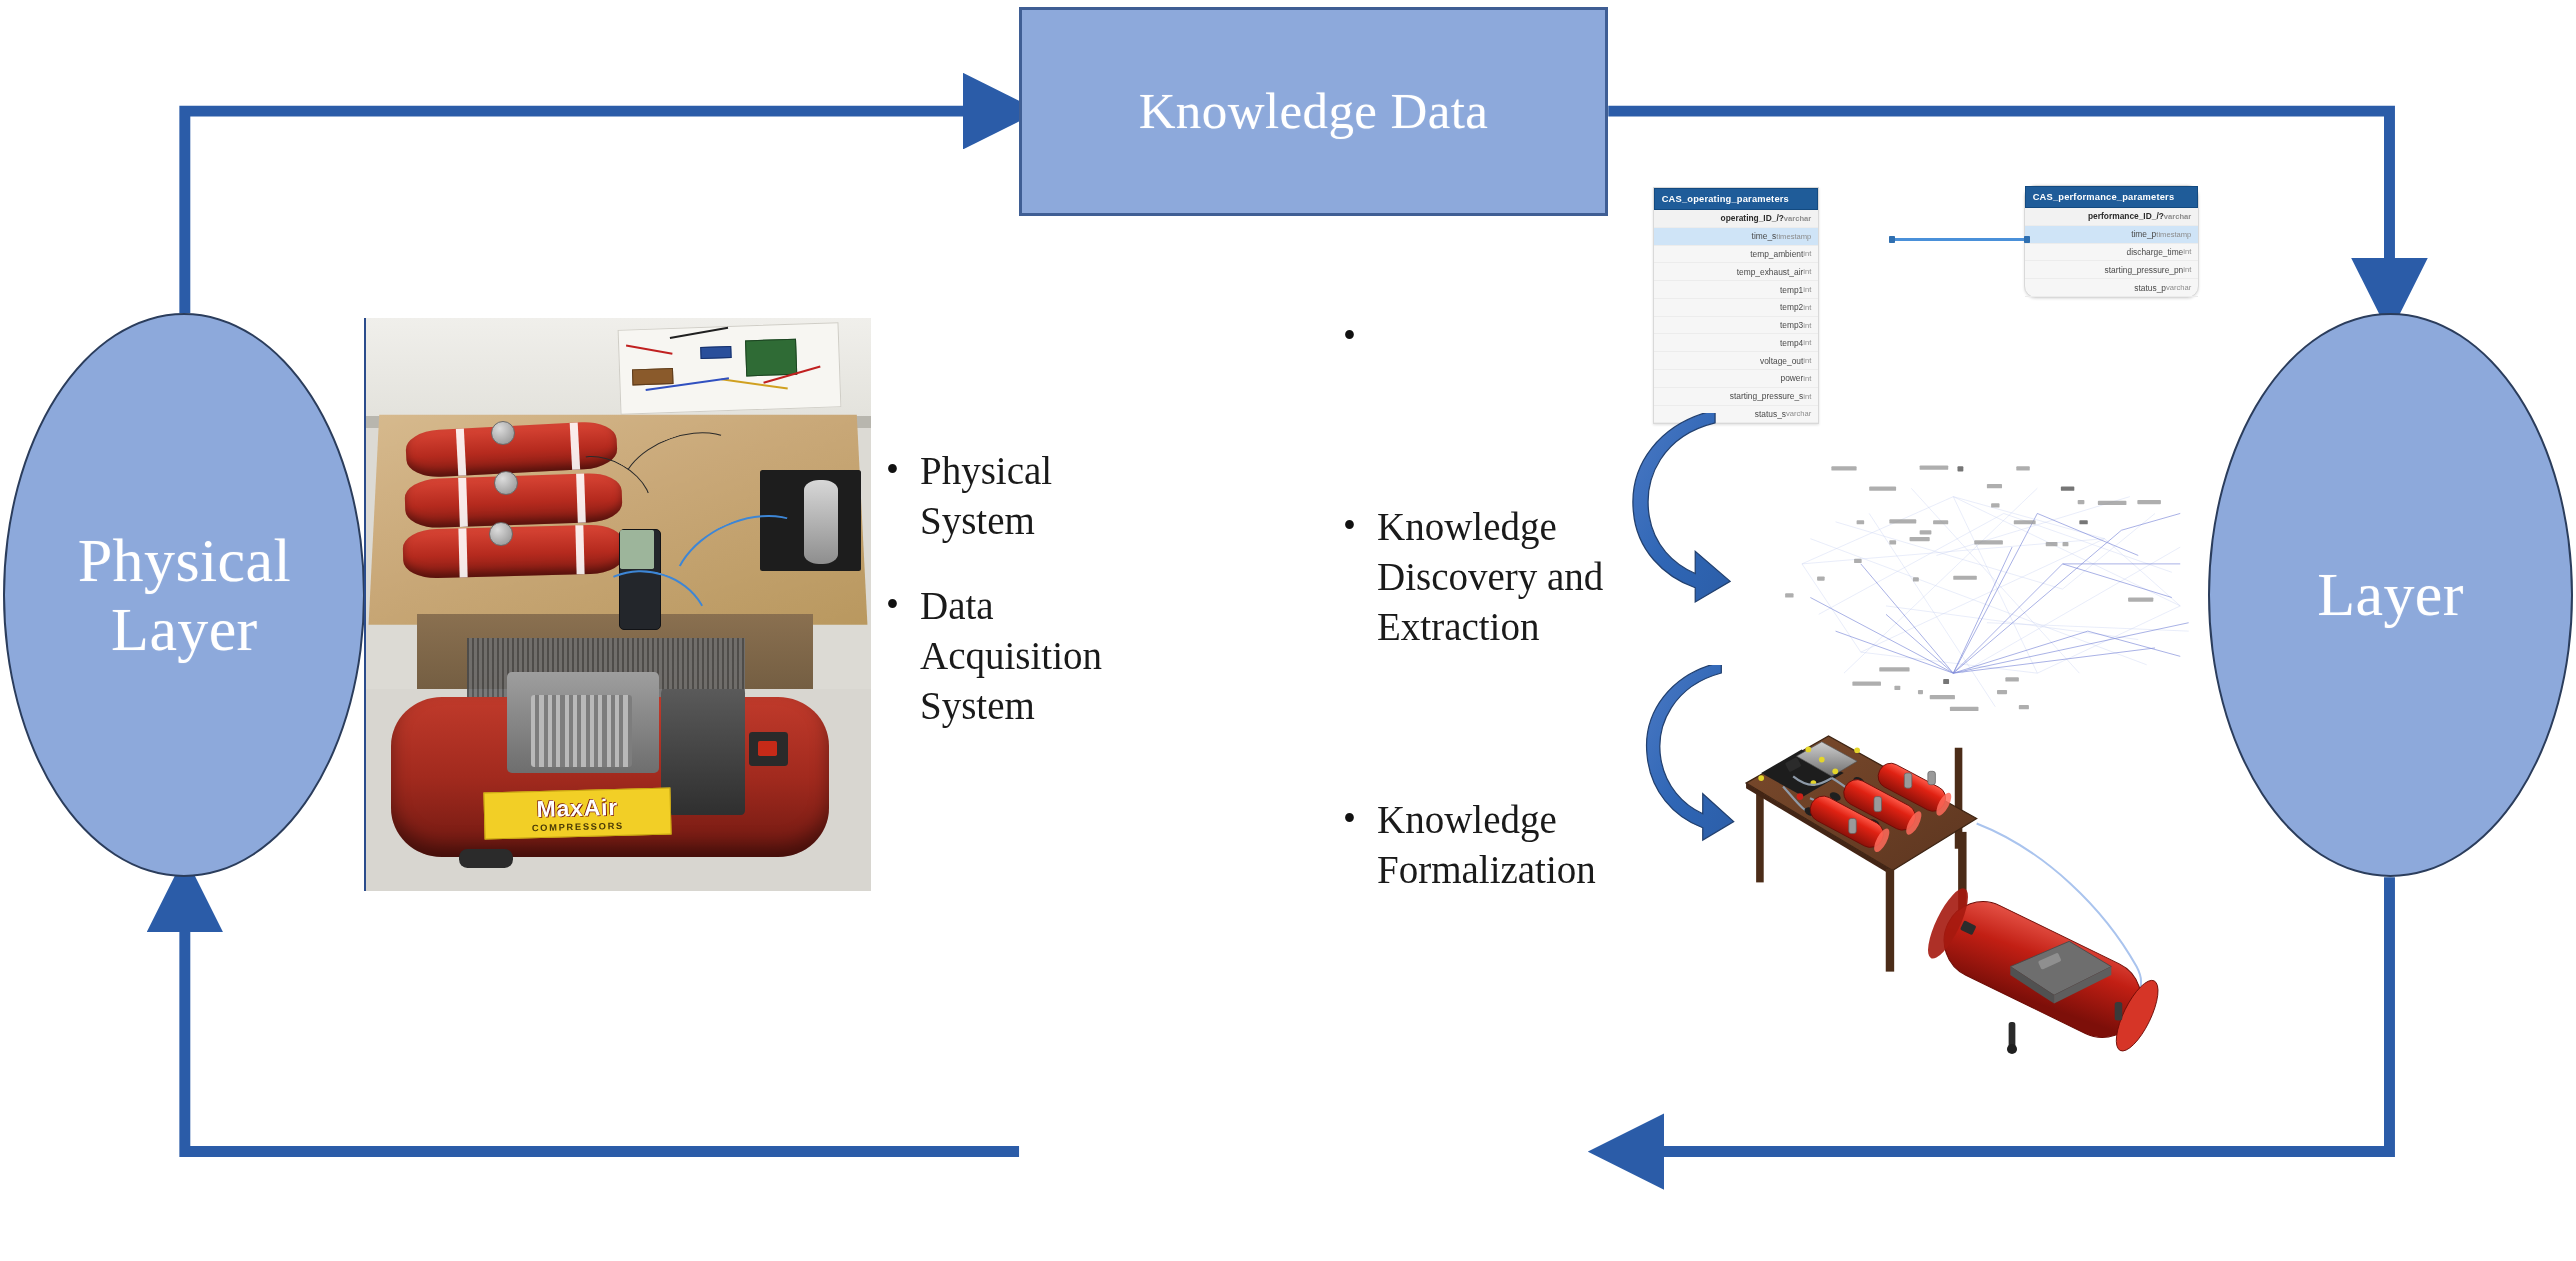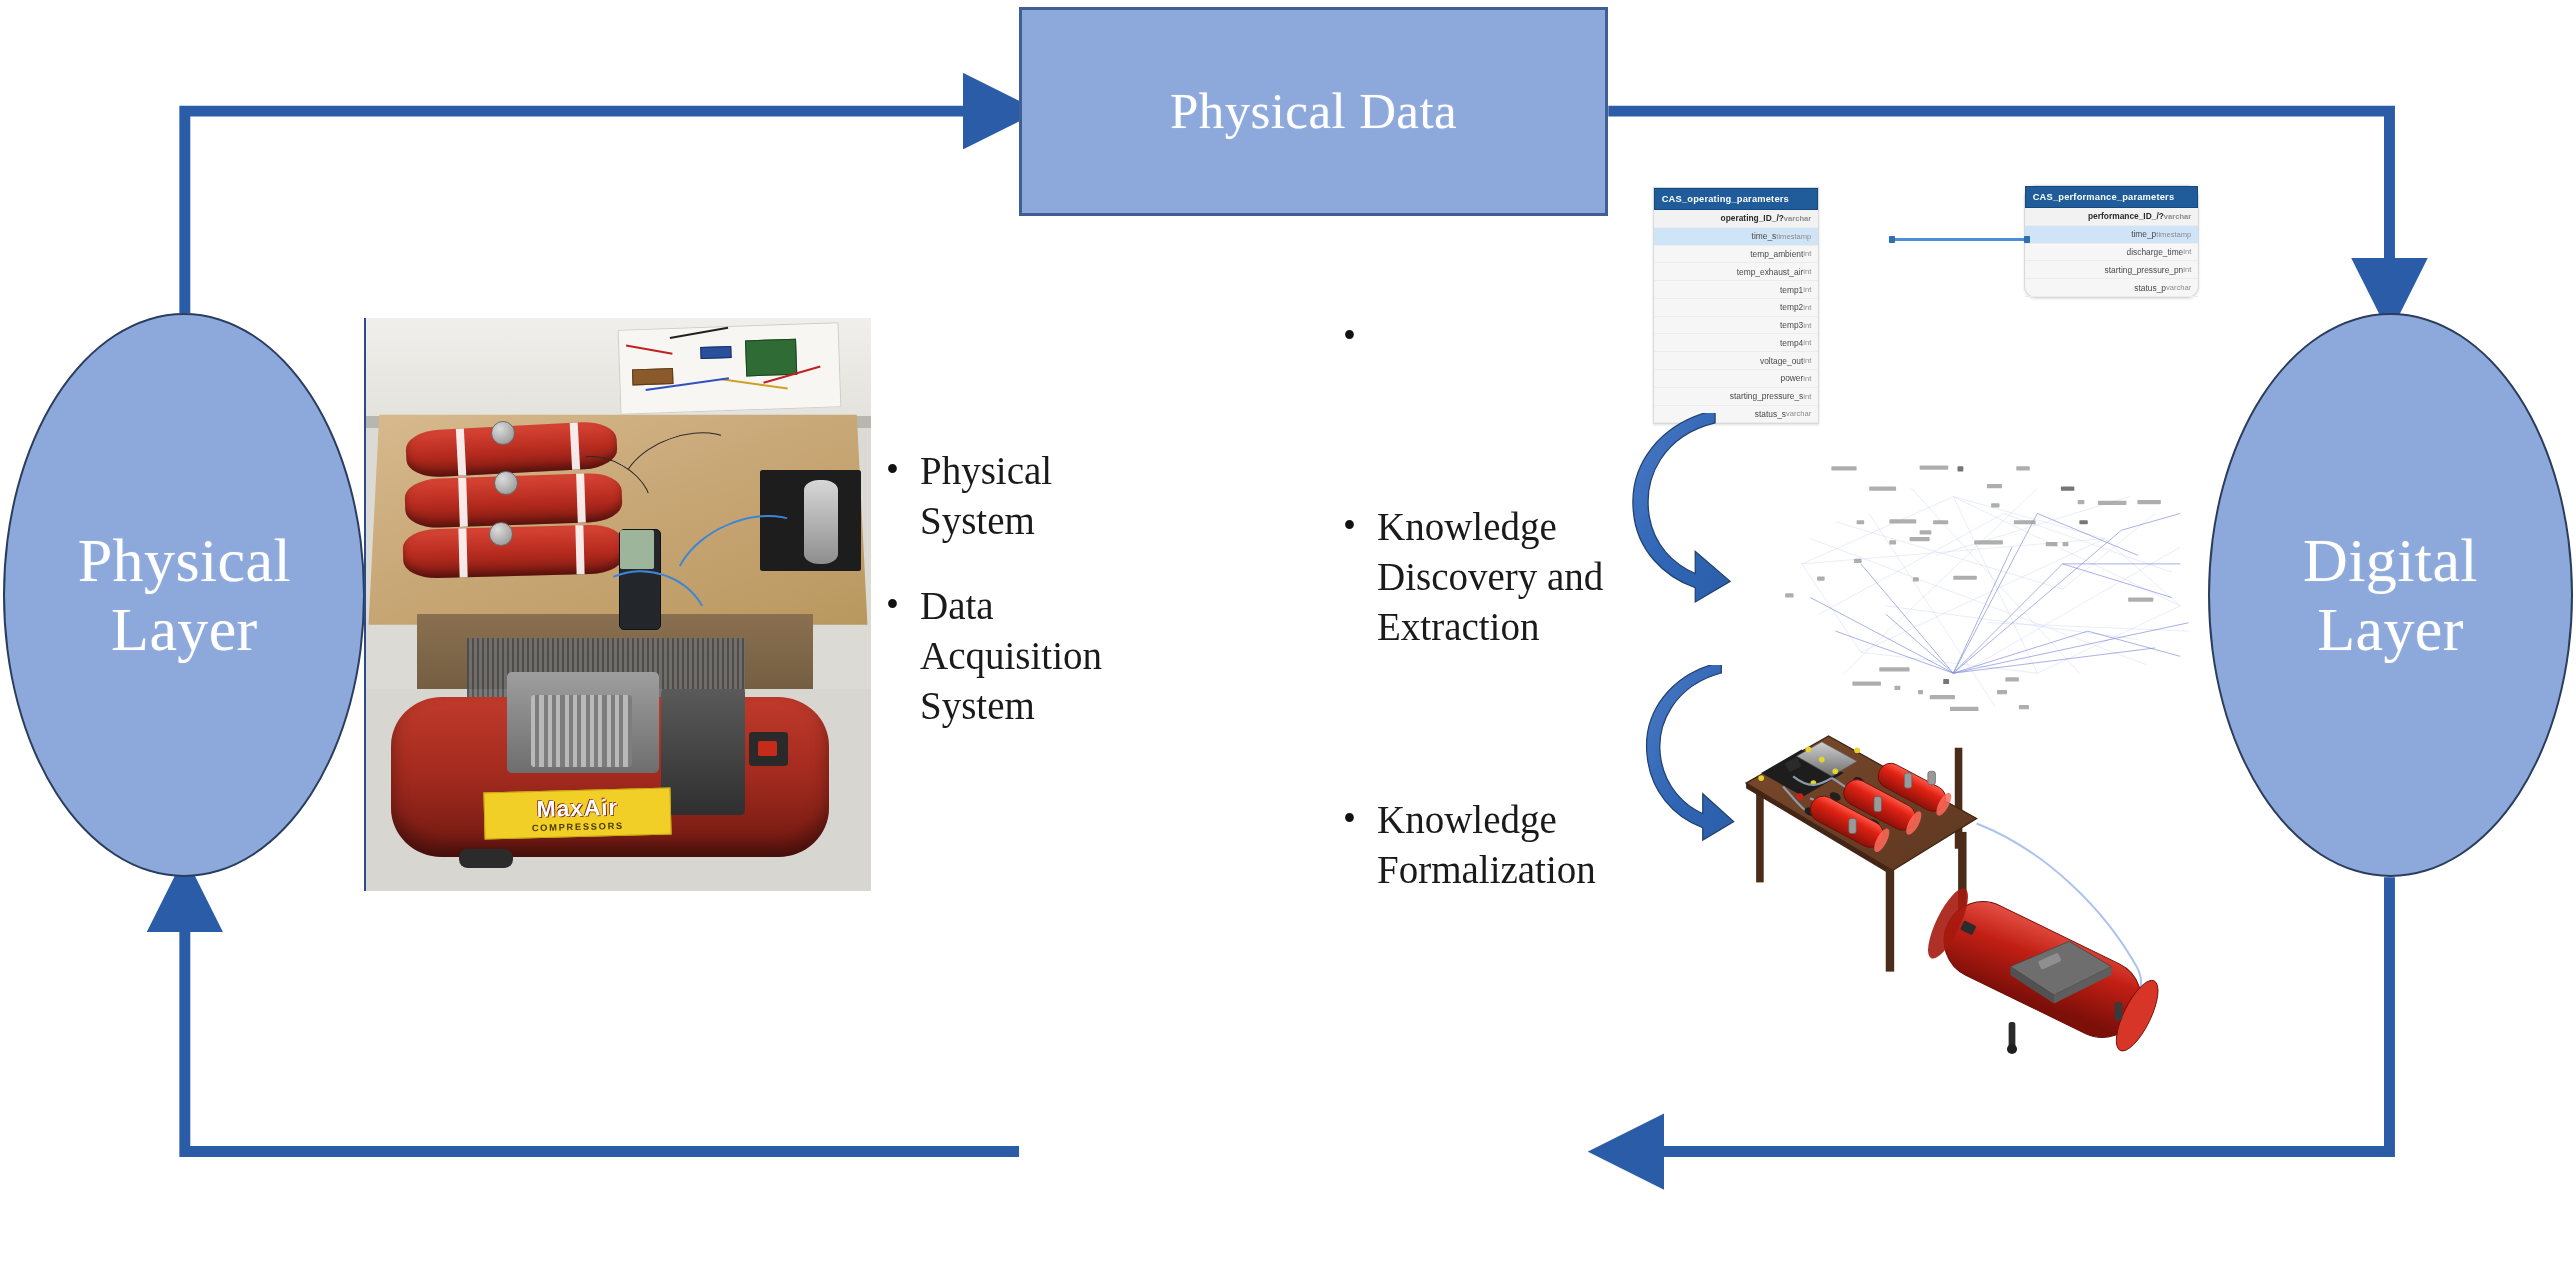--- a/index.html
+++ b/index.html
@@ -325,27 +325,26 @@
 
   <div class="abs layer-ellipse" id="physical-layer-ellipse">
     <div class="ellipse-label">
       <div>Physical</div>
       <div>Layer</div>
     </div>
   </div>
 
   <div class="abs layer-ellipse" id="digital-layer-ellipse">
     <div class="ellipse-label">
-      <div>Digital</div>
       <div>Layer</div>
     </div>
   </div>
 
   <div class="abs process-box" id="realtime-data-box">
-    <span>Physical Data</span>
+    <span>Knowledge Data</span>
   </div>
 
 
   <div class="abs" id="physical-photo">
     <div class="ph lab-bench-top"></div>
     <div class="ph lab-bench-edge"></div>
 
     <div class="ph breadboard">
       <div class="bb-chip" style="left:11.8px;top:39px;width:39px;height:13.5px;"></div>
       <div class="bb-chip" style="left:81px;top:18.5px;width:29px;height:10px;background:#2a4f9b;border-color:#16306a;"></div>

